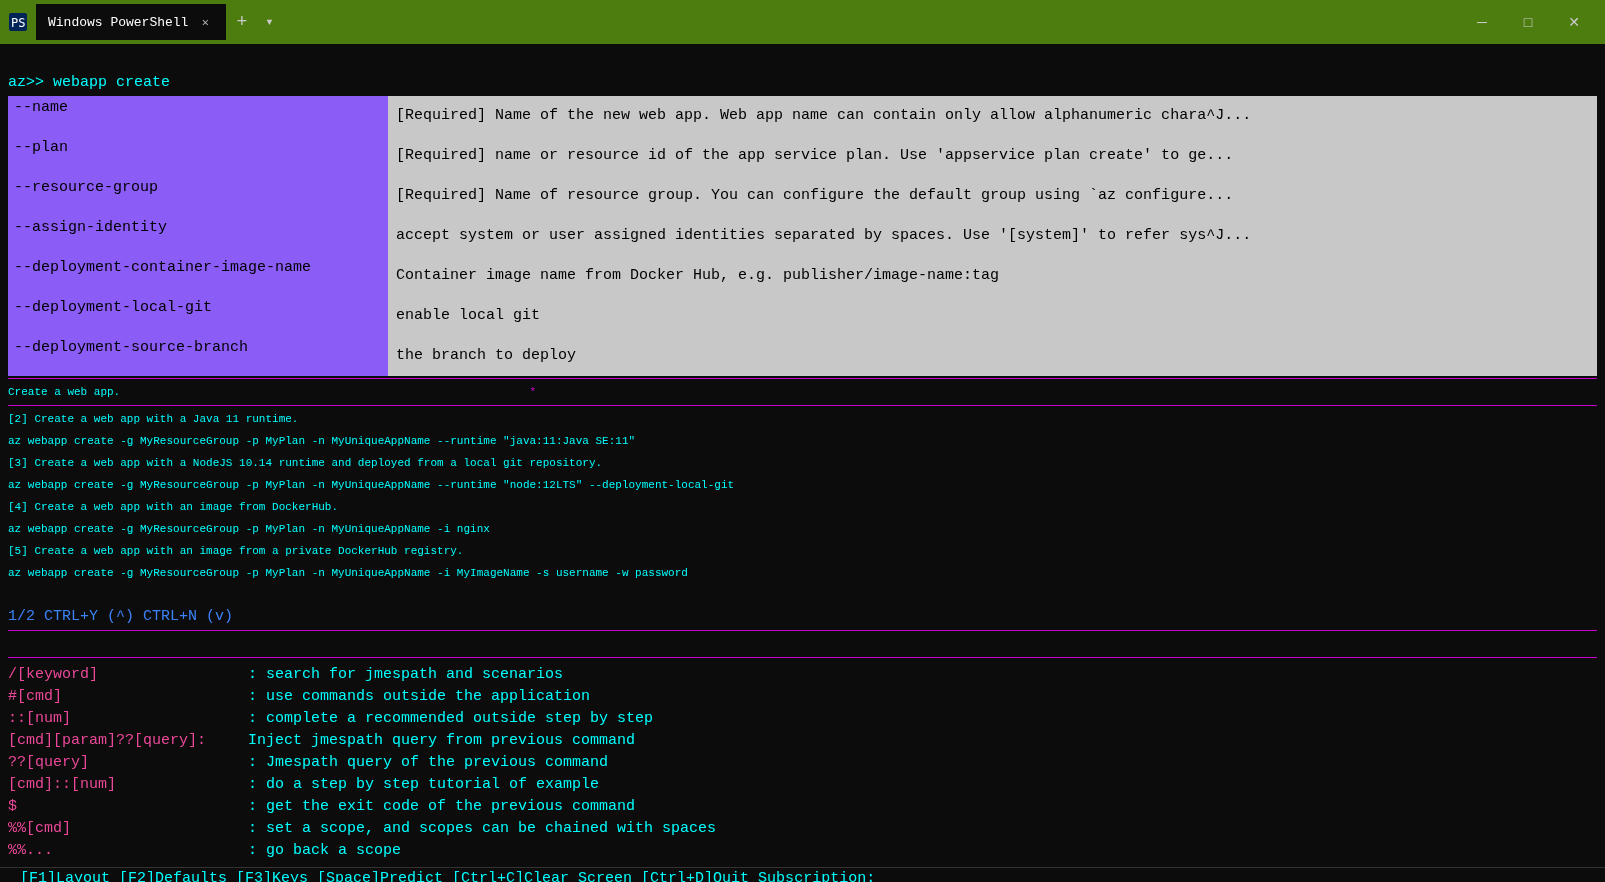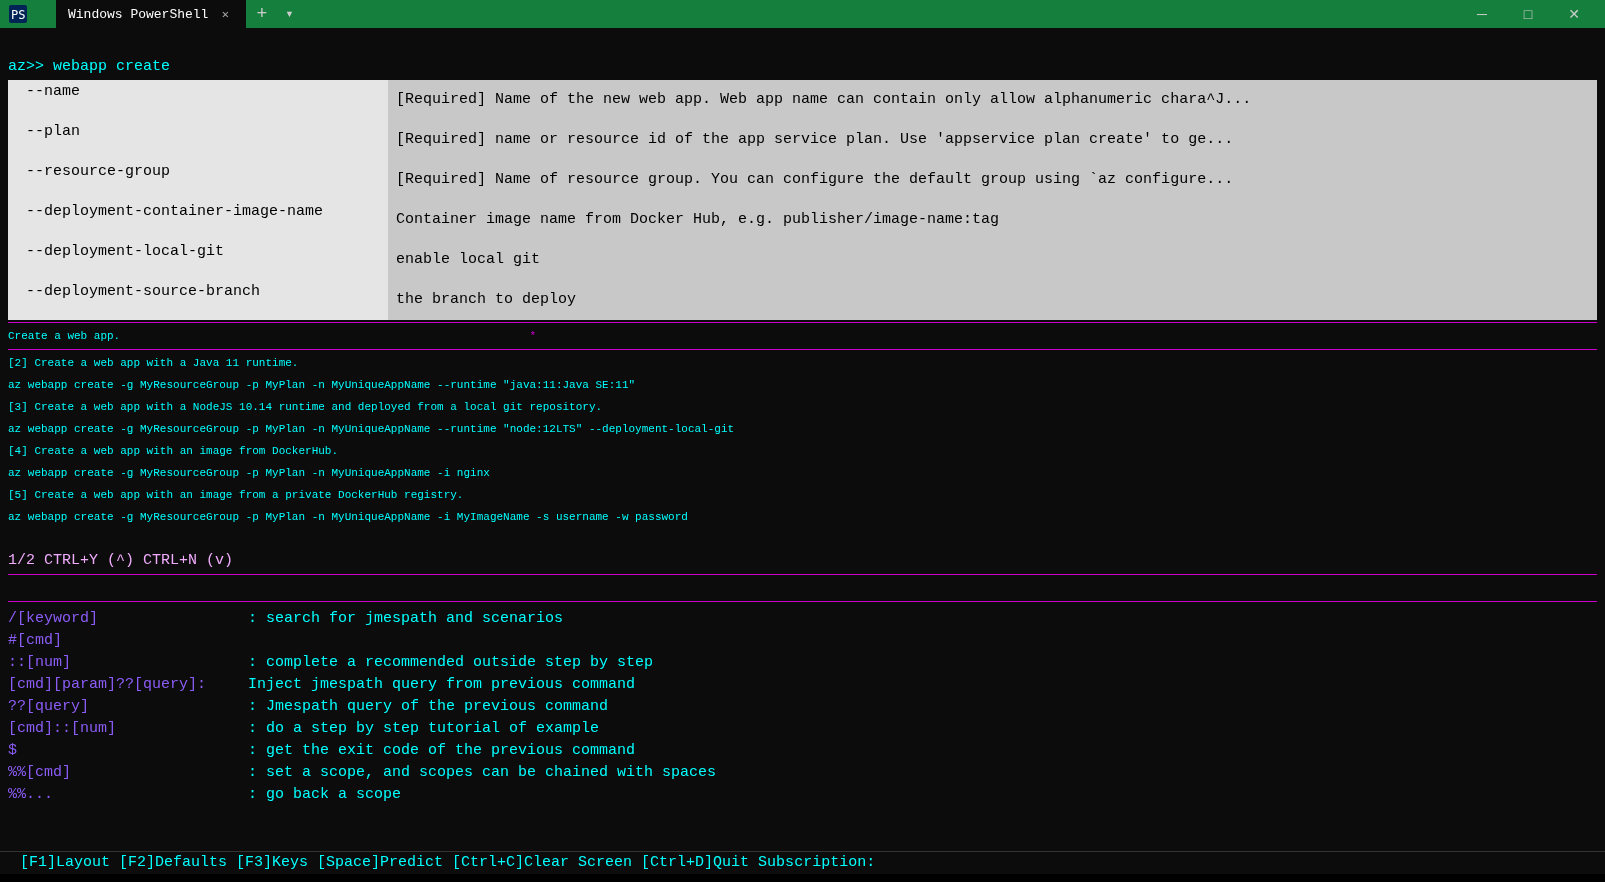--- a/index.html
+++ b/index.html
@@ -8,25 +8,24 @@
       height: 882px;
       background: #000;
       font-family: 'Courier New', Courier, monospace;
       overflow: hidden;
     }
 
     
     .titlebar {
       display: flex;
       align-items: center;
-      background: #15803d;
-      height: 28px;
+      background: #4d7c0f;
+      height: 44px;
       padding: 0 8px;
       user-select: none;
-      gap: 20px;
     }
     .titlebar-icon {
       width: 20px;
       height: 20px;
       margin-right: 8px;
       display: flex;
       align-items: center;
       justify-content: center;
     }
     .titlebar-icon svg {
@@ -106,24 +105,24 @@
       color: #00ffff;
       margin-bottom: 2px;
       margin-top: 24px;
     }
     .prompt { color: #00ffff; }
     .table-row {
       display: flex;
       width: 100%;
     }
     .table-cell-left {
-      background: #e5e5e5;
+      background: #8b5cf6;
       color: #000;
       min-width: 380px;
-      padding: 1px 18px;
+      padding: 1px 6px;
       font-size: 15px;
       line-height: 22px;
     }
     .table-cell-right {
       background: #c8c8c8;
       color: #000;
       flex: 1;
       padding: 9px 8px;
       font-size: 15px;
       line-height: 22px;
@@ -139,21 +138,21 @@
       line-height: 22px;
     }
 
     .star { color: #cc00cc; }
     .magenta-hr {
       height: 1px;
       background: #cc00cc;
       border: none;
       margin: 2px 0;
     }
-    .page-indicator { color: #f0abfc; }
+    .page-indicator { color: #3b82f6; }
 
     
     .bottom-bar {
       position: absolute;
       bottom: 0;
       left: 0;
       right: 0;
       background: #0c0c0c;
       color: #00ffff;
       font-size: 15px;
@@ -167,21 +166,21 @@
       margin-top: 6px;
     }
     .help-row {
       color: #00ffff;
       font-size: 15px;
       line-height: 22px;
       display: flex;
     }
     .help-key {
       min-width: 240px;
-      color: #8b5cf6;
+      color: #ec4899;
     }
     .help-desc {
       color: #00ffff;
     }
   </style>
 </head>
 <body>
 
 <div class="titlebar">
   <div class="titlebar-icon">
@@ -216,20 +215,24 @@
     <div class="table-cell-left">--name</div>
     <div class="table-cell-right">[Required] Name of the new web app. Web app name can contain only allow alphanumeric chara^J...</div>
   </div>
       <div class="table-row">
     <div class="table-cell-left">--plan</div>
     <div class="table-cell-right">[Required] name or resource id of the app service plan. Use 'appservice plan create' to ge...</div>
   </div>
       <div class="table-row">
     <div class="table-cell-left">--resource-group</div>
     <div class="table-cell-right">[Required] Name of resource group. You can configure the default group using `az configure...</div>
+  </div>
+      <div class="table-row">
+    <div class="table-cell-left">--assign-identity</div>
+    <div class="table-cell-right">accept system or user assigned identities separated by spaces. Use '[system]' to refer sys^J...</div>
   </div>
       <div class="table-row">
     <div class="table-cell-left">--deployment-container-image-name</div>
     <div class="table-cell-right">Container image name from Docker Hub, e.g. publisher/image-name:tag</div>
   </div>
       <div class="table-row">
     <div class="table-cell-left">--deployment-local-git</div>
     <div class="table-cell-right">enable local git</div>
   </div>
       <div class="table-row">
@@ -269,20 +272,21 @@
 
   <hr class="magenta-hr">
 
   <div class="help-section" id="help-section">
       <div class="help-row">
         <span class="help-key">/[keyword]</span>
         <span class="help-desc">: search for jmespath and scenarios</span>
       </div>
       <div class="help-row">
         <span class="help-key">#[cmd]</span>
+        <span class="help-desc">: use commands outside the application</span>
       </div>
       <div class="help-row">
         <span class="help-key">::[num]</span>
         <span class="help-desc">: complete a recommended outside step by step</span>
       </div>
       <div class="help-row">
         <span class="help-key">[cmd][param]??[query]:</span>
         <span class="help-desc">Inject jmespath query from previous command</span>
       </div>
       <div class="help-row">

